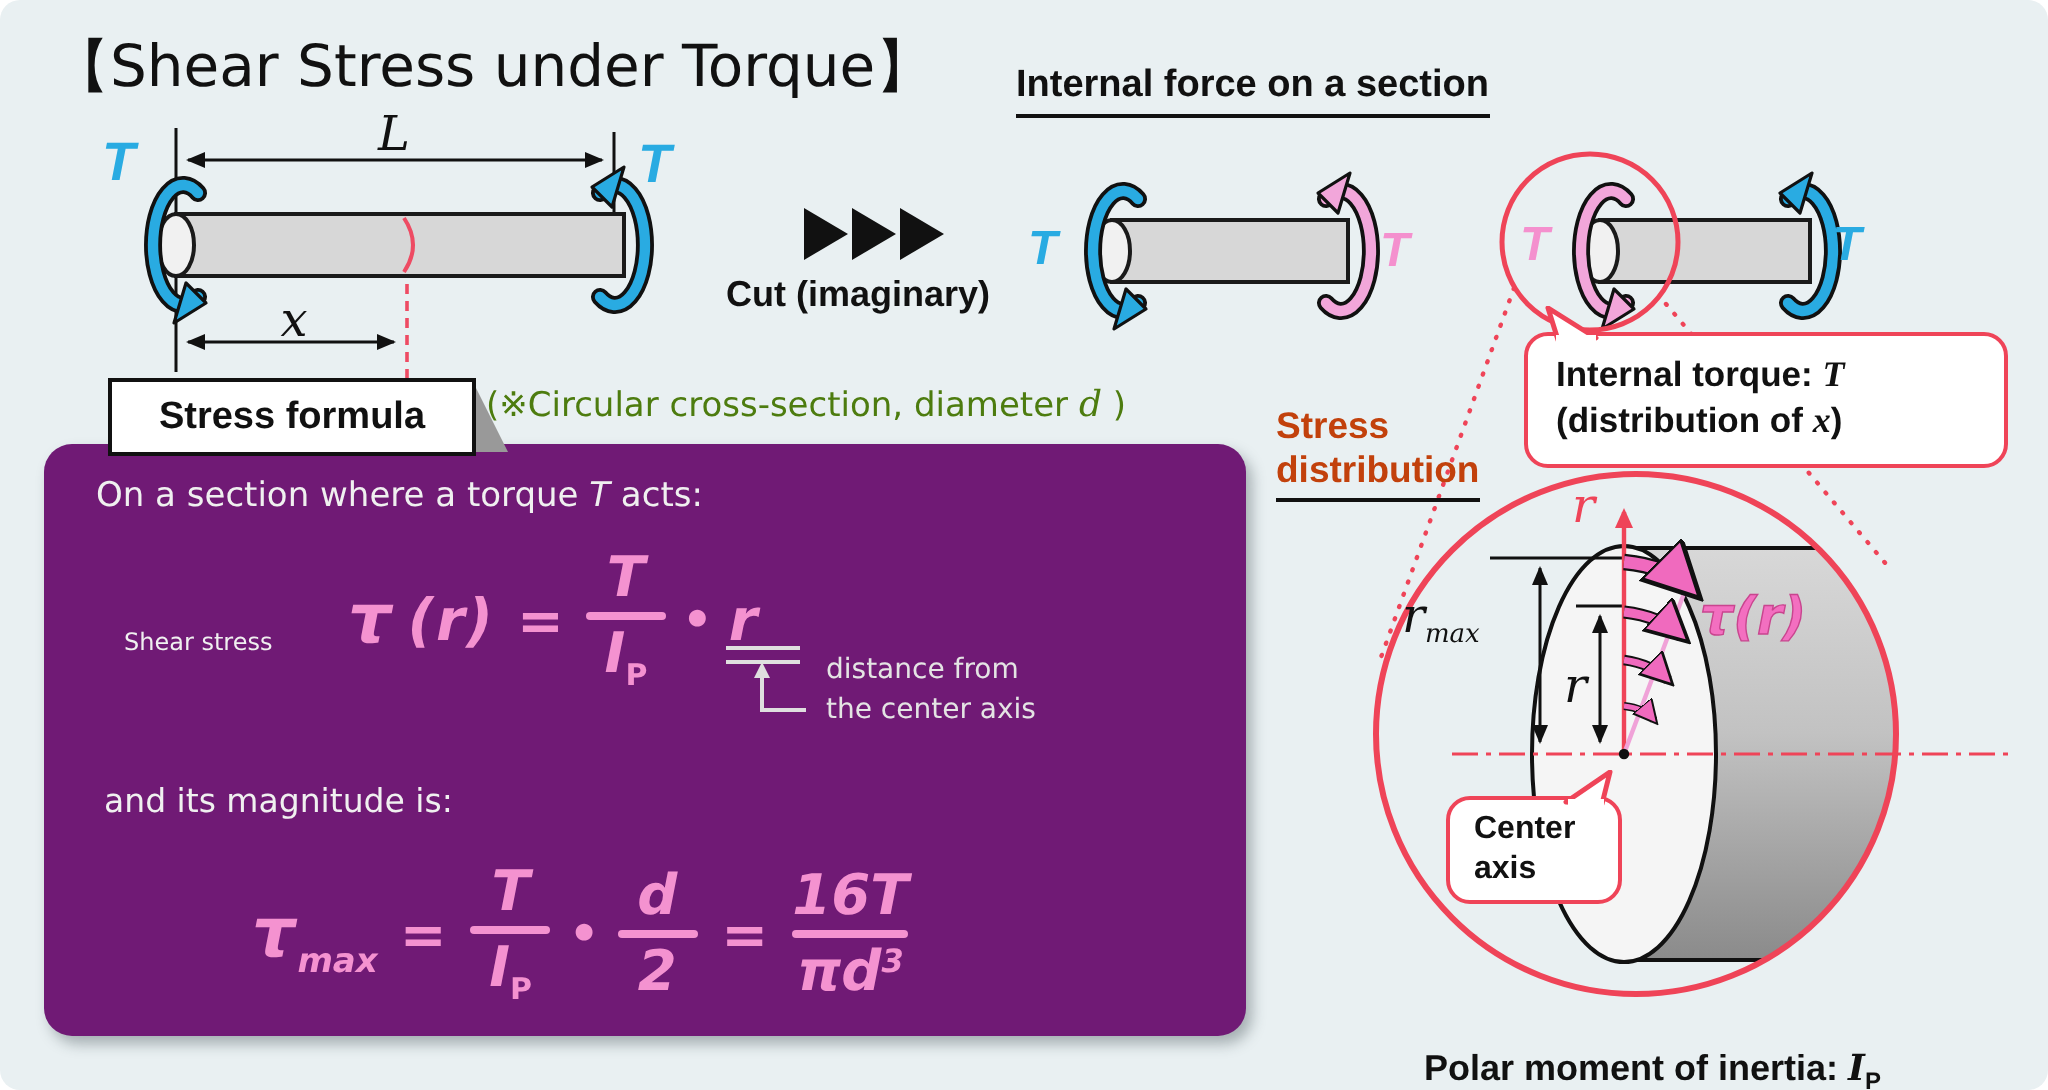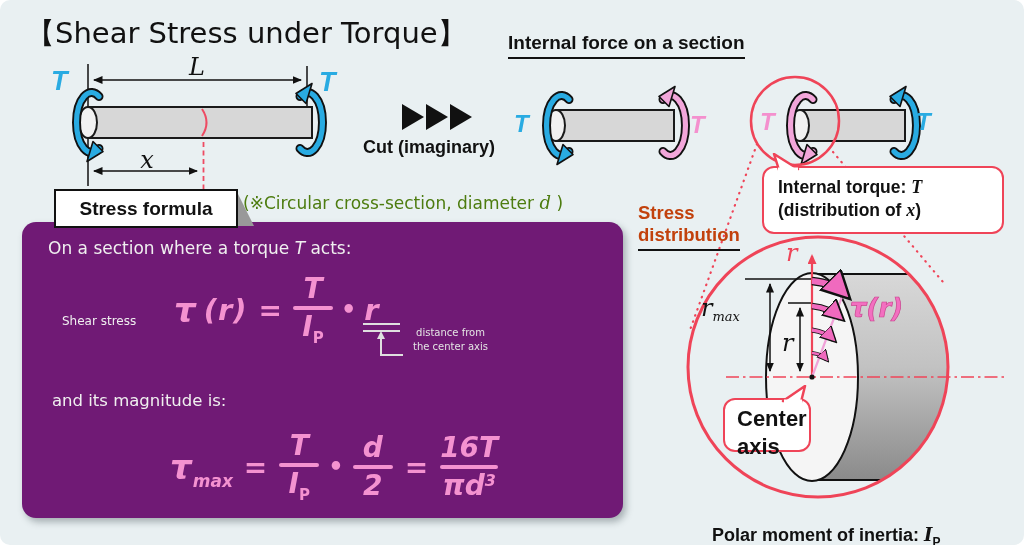--- a/index.html
+++ b/index.html
@@ -35,45 +35,45 @@
 
   
   .panel{position:absolute;left:22px;top:222px;width:601px;height:296px;background:#701a75;
          border-radius:14px;box-shadow:3px 4px 7px rgba(40,55,60,.35);z-index:2;
          font-family:"DejaVu Sans",sans-serif;color:#F0F0F0;}
   .p-intro{position:absolute;left:26px;top:16px;font-size:17px;}
   .p-shear{position:absolute;left:40px;top:66px;font-size:12px;margin-top:26px;}
   .pink{color:#F492D0;}
   .frow{position:absolute;display:flex;align-items:center;}
   .frow1{left:152px;top:42px;height:92px;gap:8px;}
-  .frow2{left:104px;top:206px;height:78px;gap:9px;margin-left:44px;}
+  .frow2{left:104px;top:206px;height:78px;gap:9px;}
   .ftau{font-size:34px;font-weight:bold;font-style:italic;}
   .farg{font-size:29px;font-weight:bold;font-style:italic;letter-spacing:1px;}
   .feq{font-size:28px;font-weight:bold;margin:0 3px;}
   .fdot{font-size:24px;font-weight:bold;}
   .frac{display:flex;flex-direction:column;align-items:center;}
   .frac .num,.frac .den{font-size:28px;font-weight:bold;font-style:italic;line-height:1.15;}
   .frac .bar{height:3.5px;background:#F492D0;align-self:stretch;margin:1px 0;border-radius:2px;min-width:40px;}
   .frac sub{font-size:15px;font-style:normal;}
   .fr{font-size:29px;font-weight:bold;font-style:italic;}
   .fsub{font-size:17px;font-weight:bold;position:relative;top:8px;left:1px;}
   .fsup{font-size:16px;position:relative;top:-9px;font-style:italic;}
   .upright{font-style:normal;}
   .dbl-underline{position:absolute;left:341px;top:101px;width:37px;height:5px;
                  border-top:2px solid #DFDFDF;border-bottom:2px solid #DFDFDF;}
   .annot-arrow{position:absolute;left:347px;top:108px;}
-  .annot-text{position:absolute;left:391px;top:104px;font-size:10px;color:#E4E4E4;line-height:1.4;text-align:center;}
+  .annot-text{position:absolute;left:391px;top:104px;font-size:14px;color:#E4E4E4;line-height:1.4;}
   .p-max{position:absolute;left:30px;top:168px;font-size:16.5px;line-height:1.38;}
   .p-max sub{font-size:11px;}
 
   
   .bubble{position:absolute;background:#fff;border:2.5px solid #EF4458;border-radius:12px;
           color:#111;font-weight:bold;z-index:3;box-sizing:border-box;}
   .bubble-torque{left:762px;top:166px;width:242px;height:68px;padding:8px 14px;font-size:17.5px;line-height:1.3;}
-  .bubble-center{left:723px;top:398px;width:88px;height:54px;padding:5px 12px;font-size:22px;line-height:1.25;}
+  .bubble-center{left:723px;top:398px;width:88px;height:54px;padding:5px 12px;font-size:16px;line-height:1.25;}
   .bubble .tail{position:absolute;}
   .bubble i{font-family:"Liberation Serif",serif;font-size:18px;}
 
   .layer{position:absolute;left:0;top:0;z-index:1;}
 </style>
 </head>
 <body>
 
 <div class="canvas">
 

